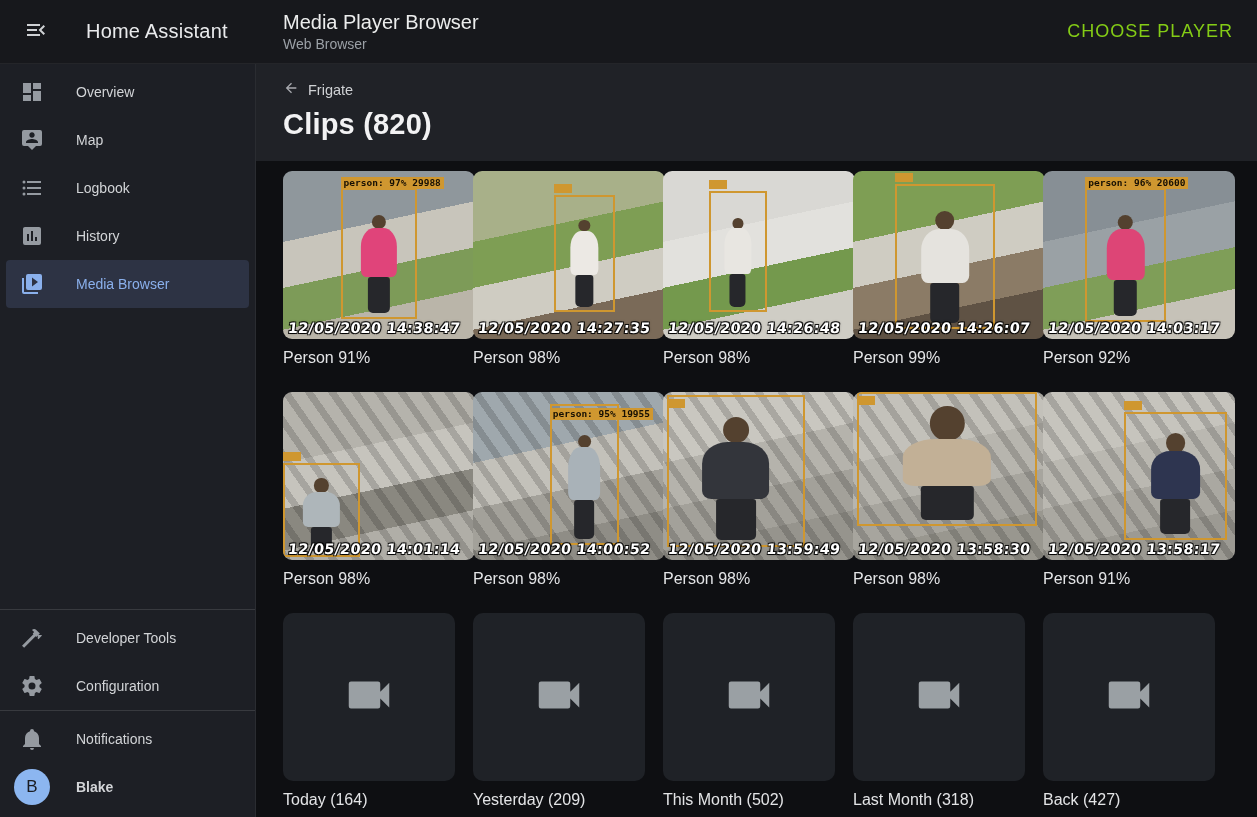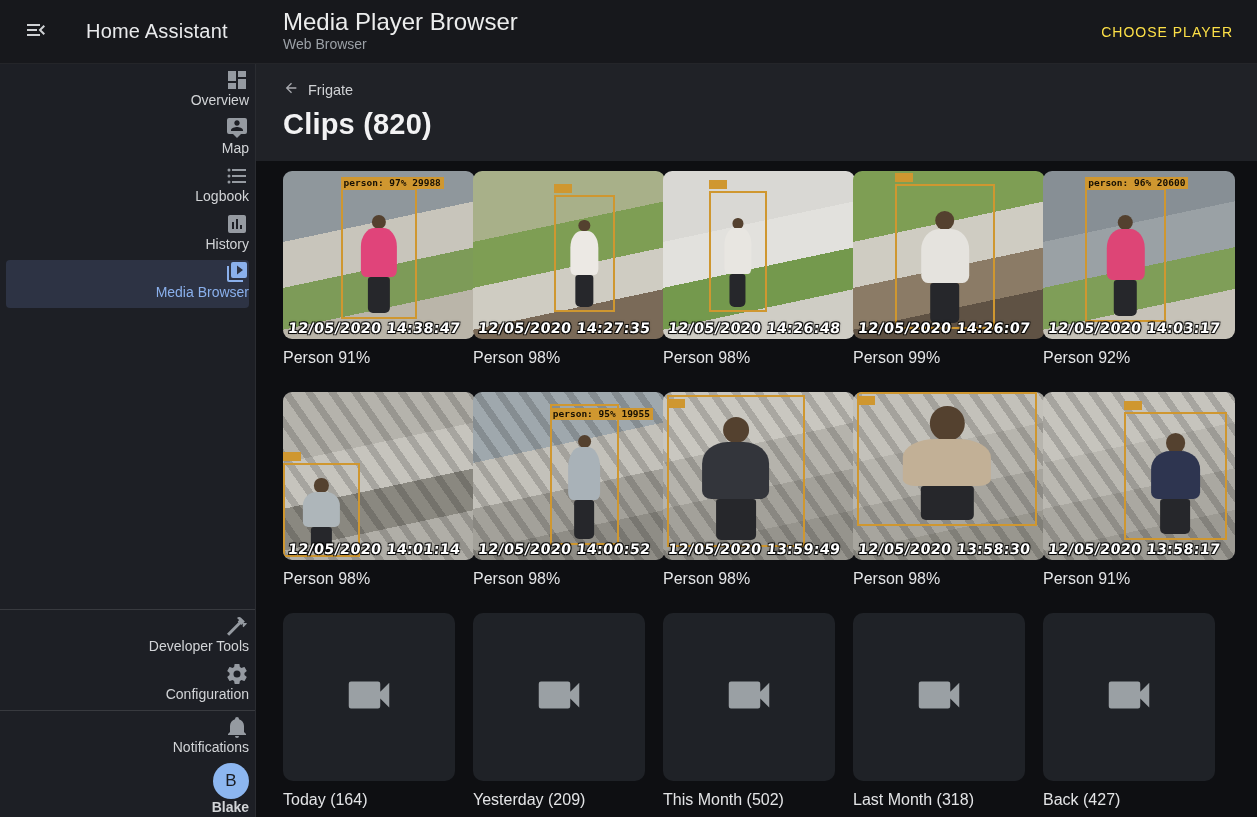--- a/index.html
+++ b/index.html
@@ -8,36 +8,36 @@
 
   
   .topbar { position:relative; display:flex; align-items:center; height:64px; width:100%;
     background:var(--topbar-bg,#17181c); border-bottom:1px solid rgba(255,255,255,0.06); z-index:5; }
   .topbar-left { width:256px; flex:0 0 256px; display:flex; align-items:center; }
   .menu-btn { width:40px; height:40px; margin-left:16px; border:none; background:transparent;
     display:flex; align-items:center; justify-content:center; cursor:pointer; border-radius:50%; }
   .menu-btn svg { width:24px; height:24px; fill:#cfd1d4; }
   .app-title { color:#e9eaec; font-size:20px; margin-left:30px; font-weight:400; letter-spacing:.2px; }
   .page-titles { margin-left:27px; display:flex; flex-direction:column; justify-content:center; }
-  .page-title { color:#eceded; font-size:24px; font-weight:400; line-height:24px; }
+  .page-title { color:#eceded; font-size:20px; font-weight:400; line-height:24px; }
   .page-subtitle { color:#9ba0a6; font-size:14px; line-height:18px; margin-top:1px; }
   .topbar-spacer { flex:1; }
-  .choose-player-btn { background:transparent; border:none; color:#fde047; font-size:14px; font-weight:500;
+  .choose-player-btn { background:transparent; border:none; color:#84cc16; font-size:18px; font-weight:500;
     letter-spacing:1px; padding:10px 16px; margin-right:8px; cursor:pointer; border-radius:4px;
     font-family:"Liberation Sans","DejaVu Sans",sans-serif; }
 
   
   .shell { display:flex; height:753px; width:100%; }
 
   
   .sidebar { width:256px; flex:0 0 256px; background:var(--sidebar-bg,#1d1f25); display:flex;
     flex-direction:column; border-right:1px solid rgba(255,255,255,0.06); }
   .nav-list { padding-top:4px; }
-  .nav-item { display:flex; align-items:flex-end; height:48px; margin:0 6px; border-radius:4px;
-    cursor:pointer;flex-direction:column; }
+  .nav-item { display:flex; align-items:center; height:48px; margin:0 6px; border-radius:4px;
+    cursor:pointer; }
   .nav-item .nav-icon { width:24px; height:24px; margin-left:14px; flex:0 0 24px; }
   .nav-item .nav-icon svg { width:24px; height:24px; fill:#959aa1; }
   .nav-item .nav-label { margin-left:32px; font-size:14px; font-weight:500; color:#d2d4d7; }
   .nav-item.selected { background:var(--selected-bg,#2d3344); }
   .nav-item.selected .nav-icon svg { fill:var(--accent,#8ab0ec); }
   .nav-item.selected .nav-label { color:var(--accent,#8ab0ec); }
   .sidebar-spacer { flex:1; }
   .sidebar-divider { height:1px; background:rgba(255,255,255,0.12); margin:0; }
   .sidebar-bottom { padding:4px 0 6px; }
   .avatar { width:36px; height:36px; border-radius:50%; background:var(--avatar-bg,#8cb6f0);

